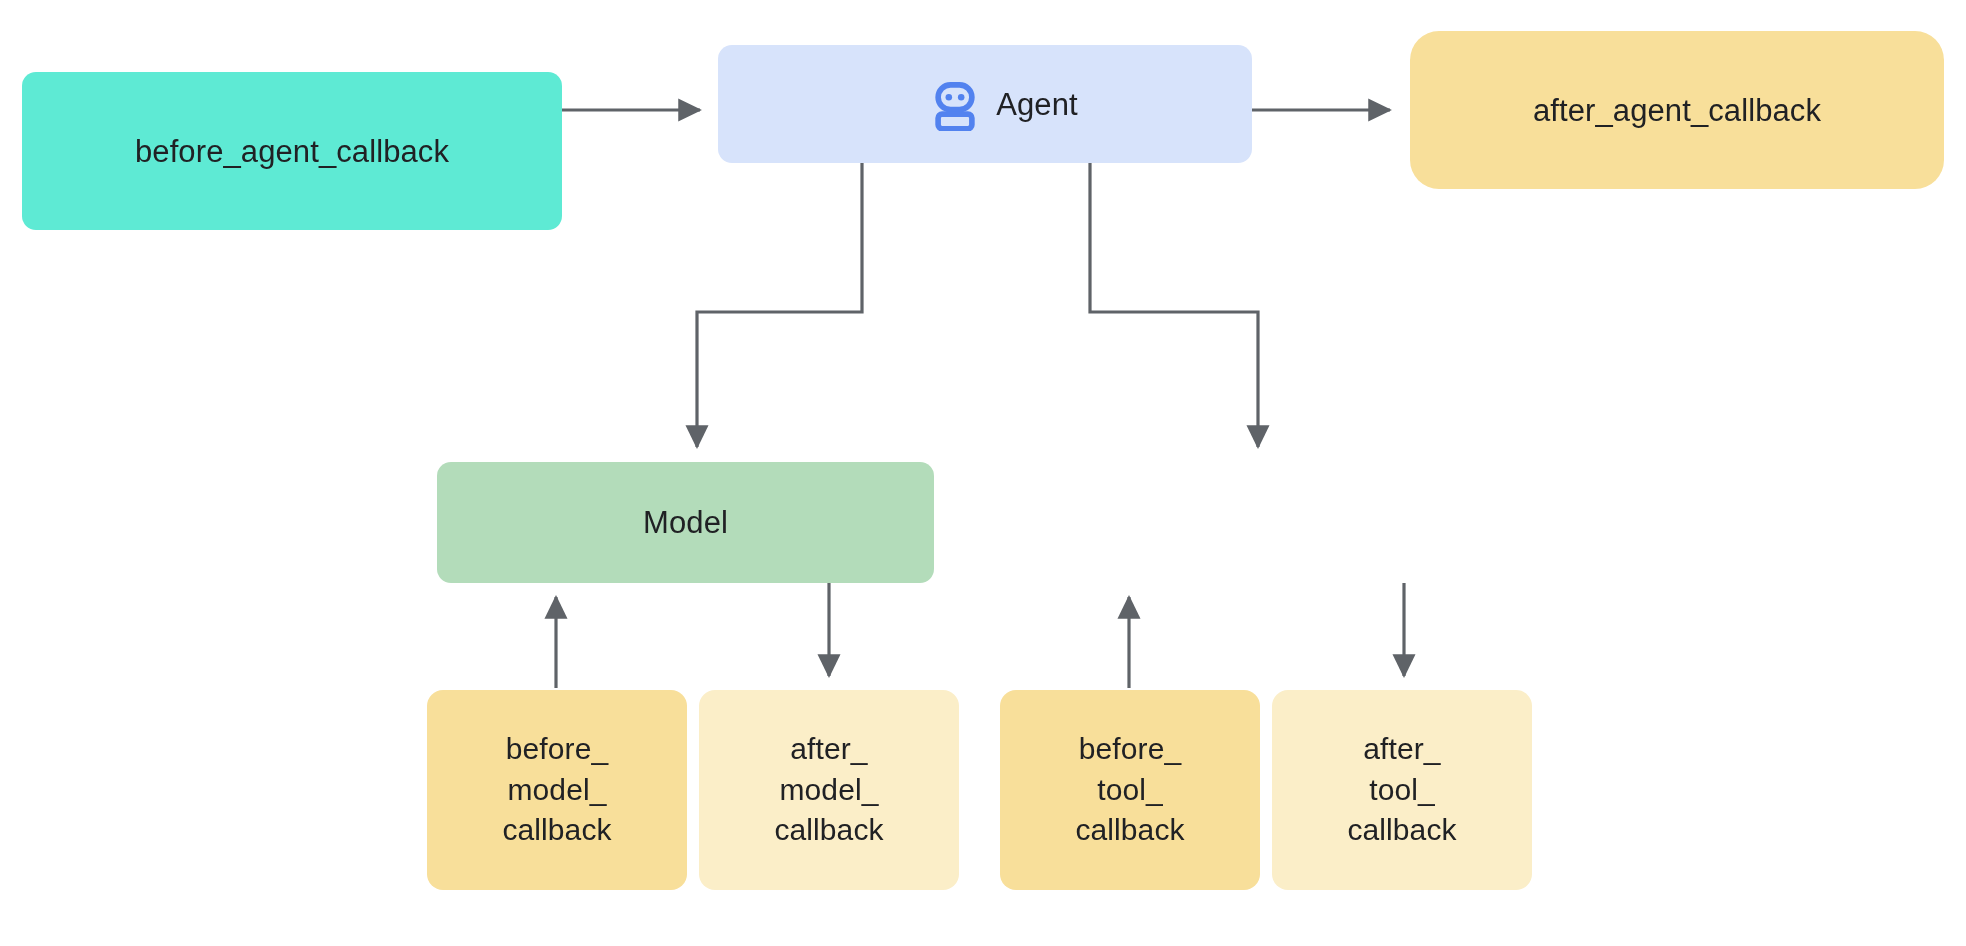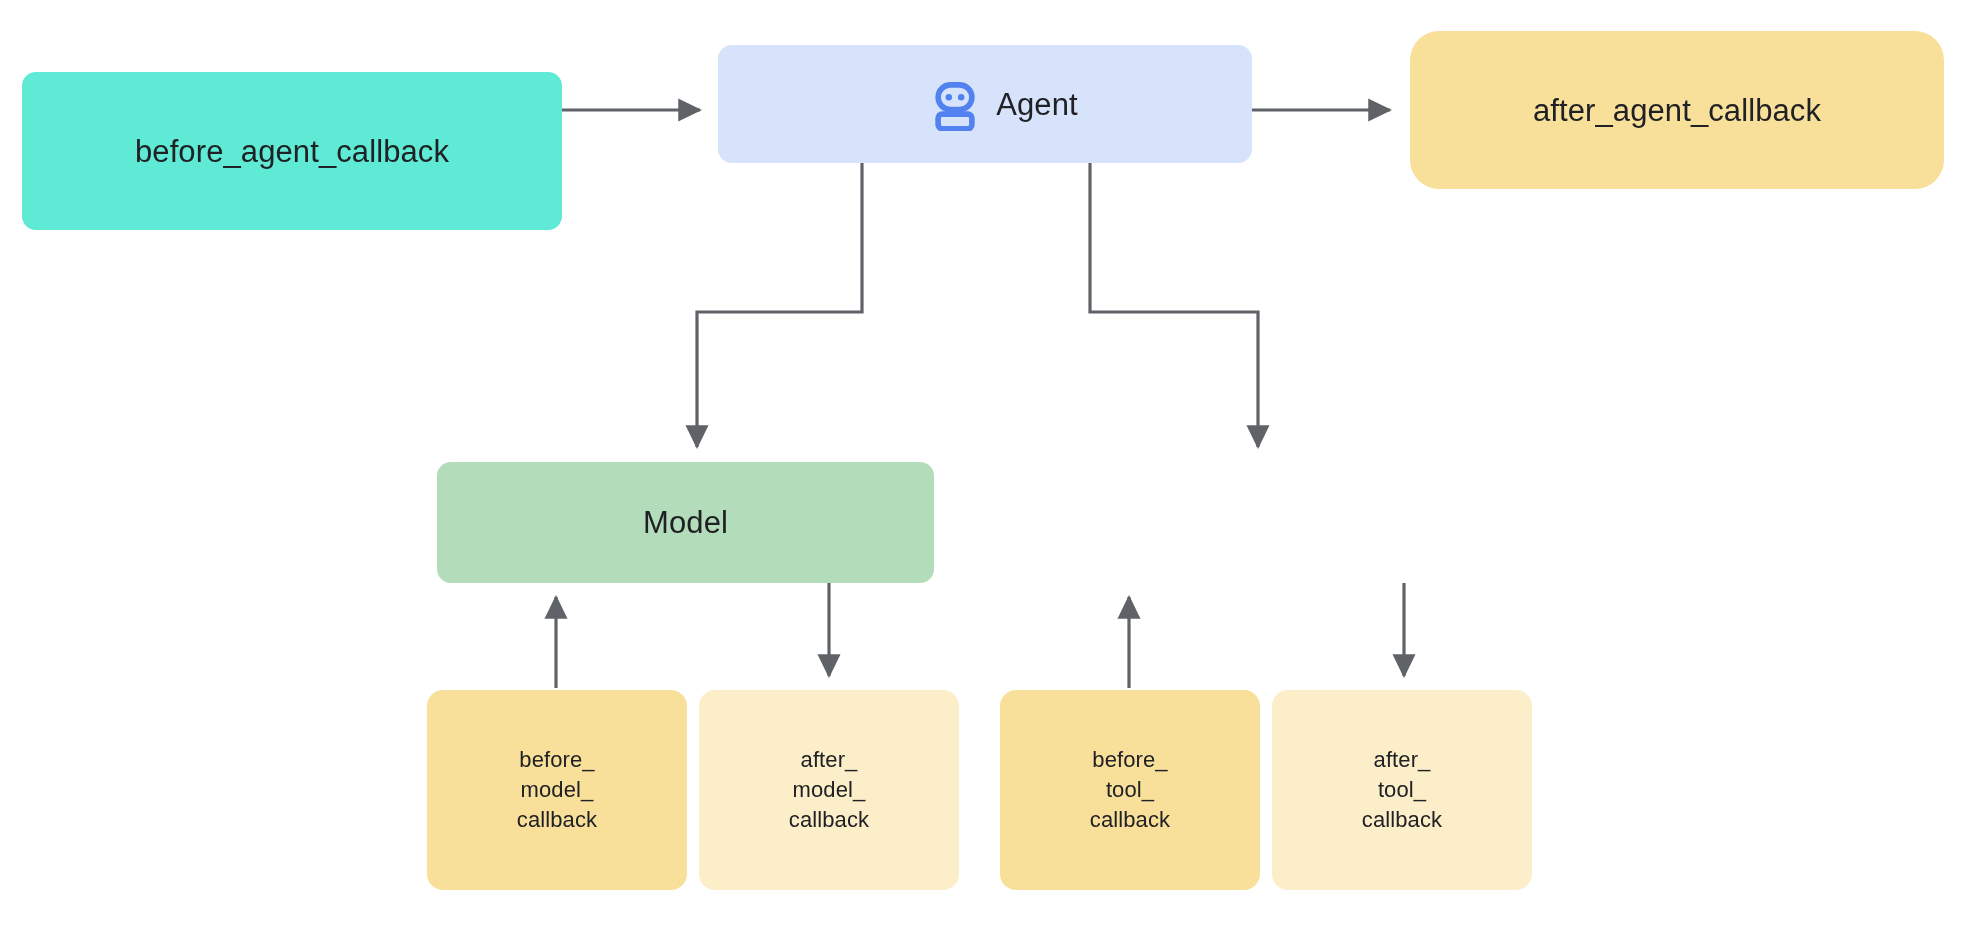--- a/index.html
+++ b/index.html
@@ -28,21 +28,21 @@
     border-radius: 14px;
     color: #202124;
     font-size: 31px;
     line-height: 1.0;
     letter-spacing: 0.1px;
     text-align: center;
     white-space: pre-line;
     z-index: 2;
   }
   .node.small {
-    font-size: 22px;
+    font-size: 30px;
     line-height: 1.35;
     border-radius: 16px;
   }
   .node.agent {
     gap: 14px;
   }
   .agent-icon {
     display: inline-flex;
     align-items: center;
     justify-content: center;

